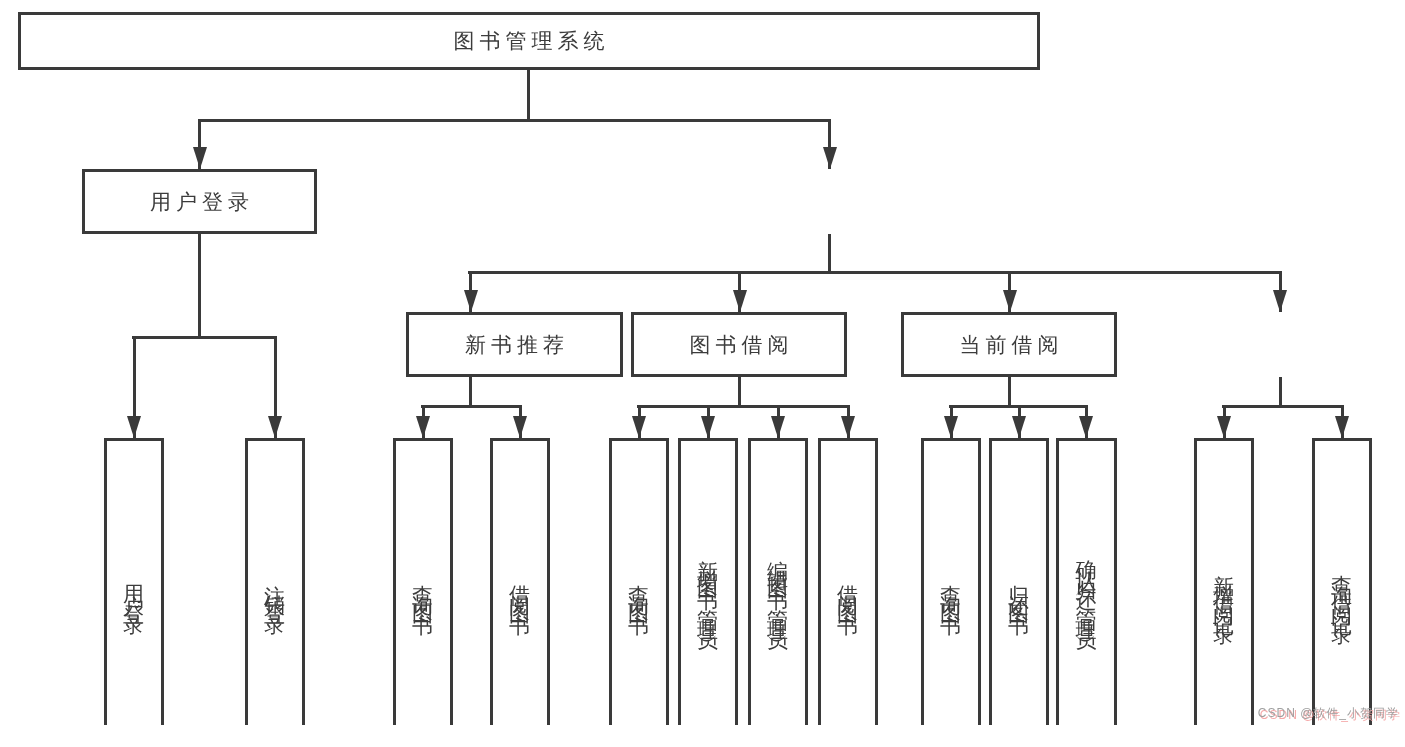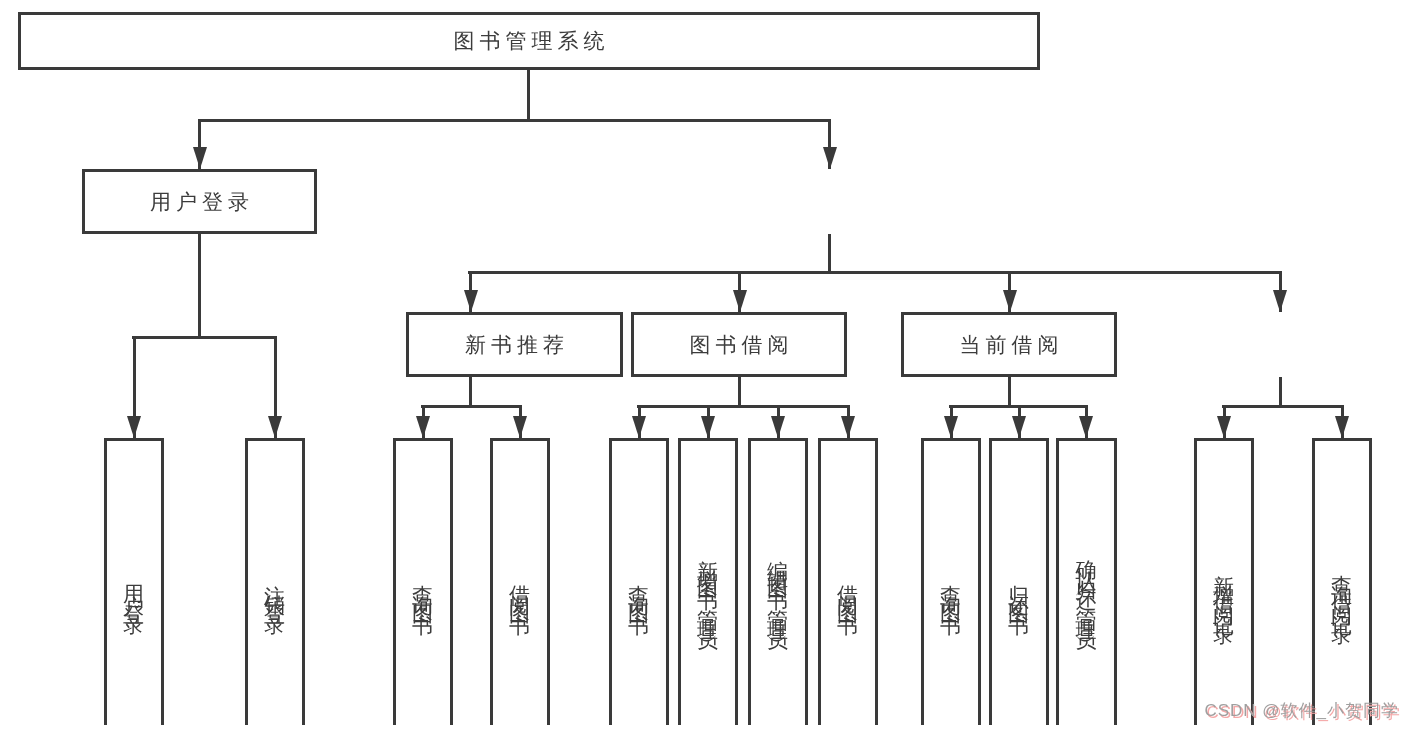--- a/index.html
+++ b/index.html
@@ -48,21 +48,21 @@
     position:absolute;left:50%;bottom:0;
     transform:translateX(-50%);
     width:0;height:0;
     border-left:7px solid transparent;
     border-right:7px solid transparent;
     border-top:22px solid var(--line);
   }
   .watermark{
     position:absolute;
     right:6px;bottom:3px;
-    font-size:17px;
+    font-size:12px;
     letter-spacing:1px;
     color:var(--watermark-text);
     text-shadow:2px 2px 0 var(--watermark-shadow);
     z-index:5;
     white-space:nowrap;
   }
 </style>
 </head>
 <body>
 

